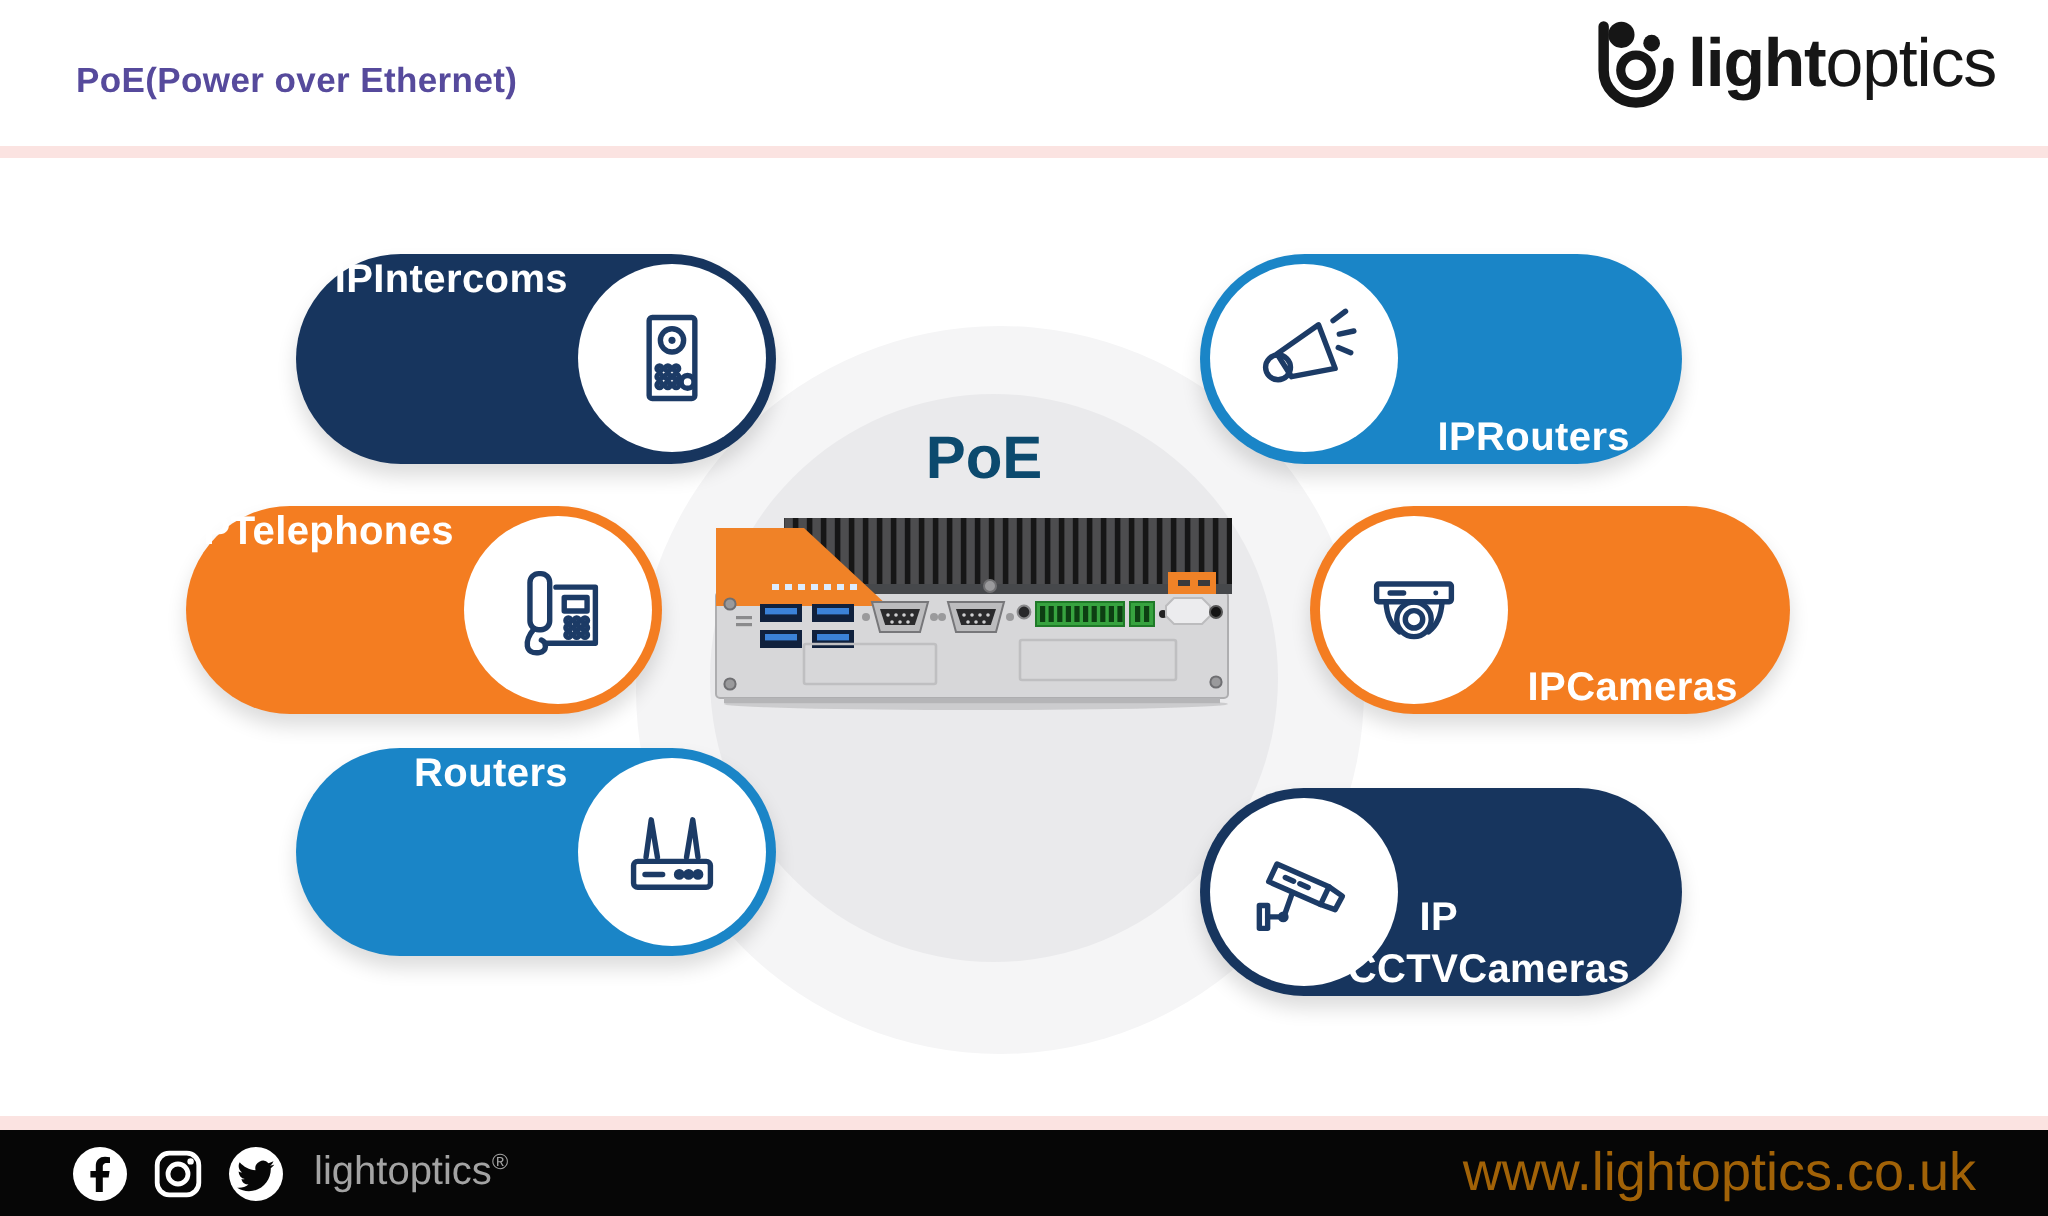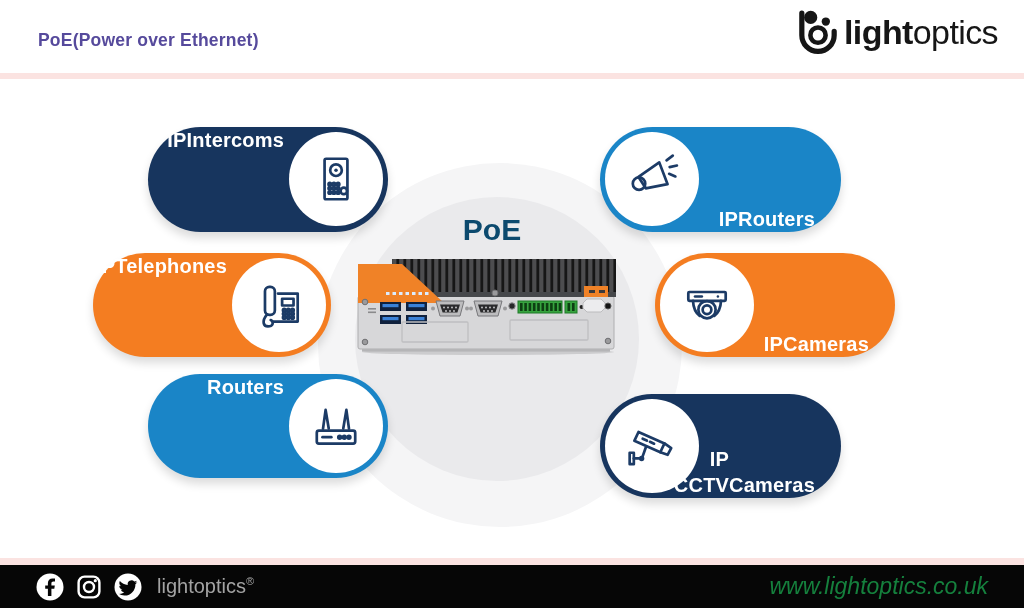--- a/index.html
+++ b/index.html
@@ -51,21 +51,21 @@
   #p5 { left:655px; top:253px; width:240px; height:104px; }
   #p6 { left:600px; top:394px; width:241px; height:104px; }
 
   
   .footer { position:absolute; left:0; top:565px; width:1024px; height:43px; background:#060606;
             display:flex; align-items:center; padding:0 36px; box-sizing:border-box; }
   .social { display:flex; gap:11px; align-items:center; }
   .social svg { display:block; }
   .brand { color:#a3a3a3; font-size:20px; margin-left:15px; font-weight:400; }
   .reg   { font-size:11px; vertical-align:super; }
-  .website { margin-left:auto; color:#15803d; font-size:23px; font-weight:400;font-style:italic; }
+  .website { margin-left:auto; color:#a16207; font-size:27px; font-weight:400; }
 </style>
 </head>
 <body>
 
 <div class="page">
 
   <div class="title">PoE(Power over Ethernet)</div>
   <div class="logo">
     <svg width="46" height="48" viewBox="0 0 44 46">
       <circle cx="15" cy="9" r="6.3" fill="#161616"></circle>

